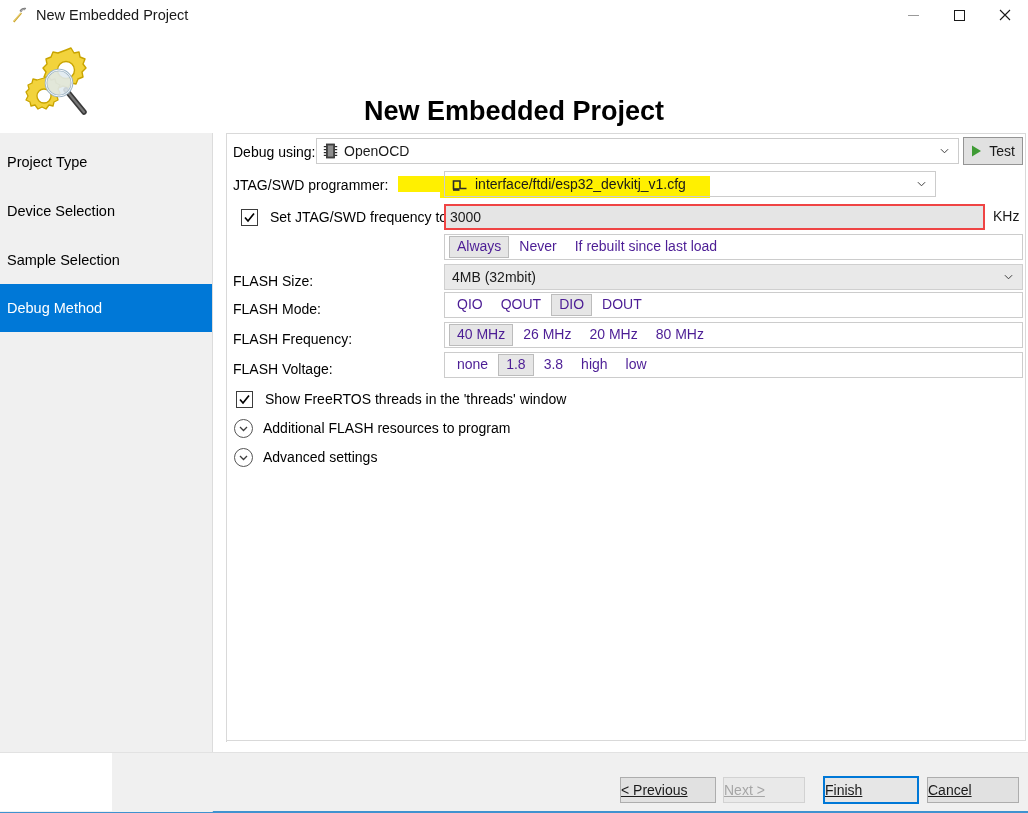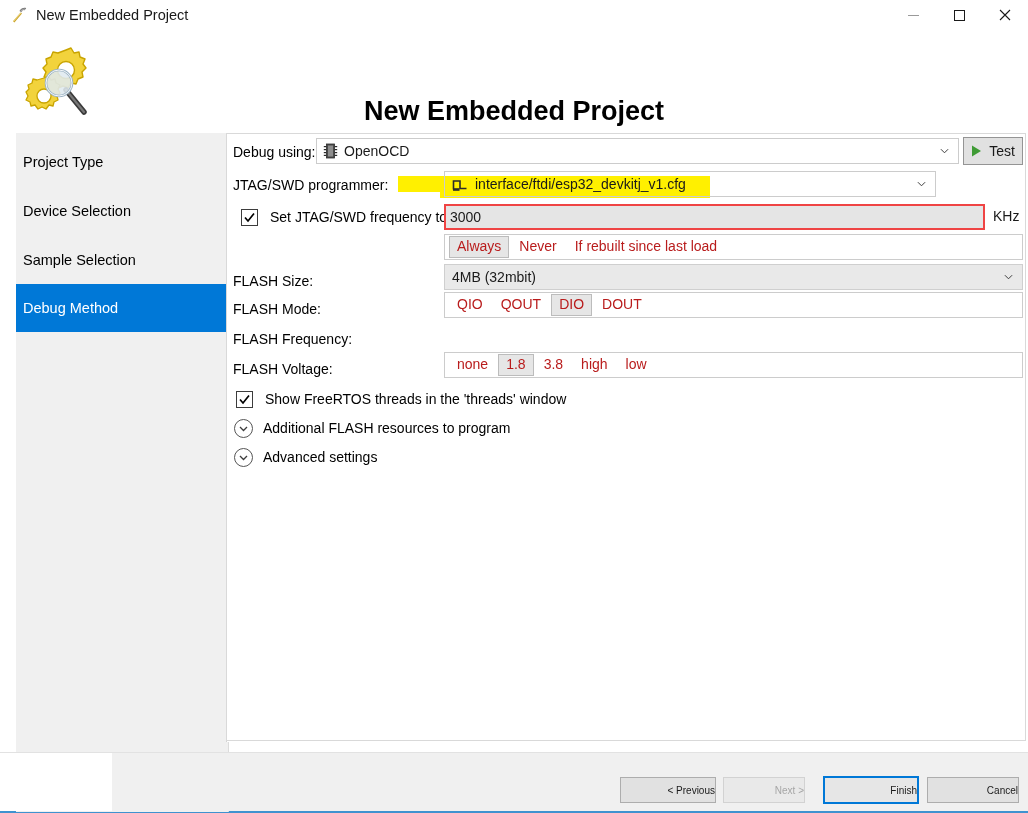--- a/index.html
+++ b/index.html
@@ -58,21 +58,21 @@
     position: absolute; left: 0; top: 66px;
     width: 1028px;
     text-align: center;
     font-size: 27px; font-weight: bold;
     color: #000000;
     letter-spacing: 0px;
   }
 
   
   .sidebar {
-    position: absolute; left: 16px; top: 133px;
+    position: absolute; left: 0; top: 133px;
     width: 213px; height: 679px;
     background: #f0f0f0;
     border-right: 1px solid #dcdcdc;
     box-sizing: border-box;
   }
   .side-item {
     height: 48px;
     display: flex; align-items: center;
     padding-left: 7px;
     font-size: 14.5px;
@@ -129,21 +129,21 @@
   .chev {
     position: absolute; right: 9px; top: 50%;
     transform: translateY(-50%);
     width: 9px; height: 9px;
   }
   .seg-item {
     font-size: 14px;
     padding: 2px 7px 3px 7px;
     margin: 16px 1px;
     border: 1px solid transparent;
-    color: #b91c1c;
+    color: #4c1d95;
     cursor: default;
     line-height: 15px;
   }
   .seg-item.on {
     background: #e6e6e6;
     border: 1px solid #bcbcbc;
   }
 
   .txtinput {
     box-sizing: border-box;
@@ -210,23 +210,24 @@
   .footer .leftpad {
     position: absolute; left: 0; top: 0;
     width: 112px; height: 58px; background: #ffffff;
   }
   .fbtn {
     position: absolute; top: 777px;
     height: 26px;
     box-sizing: border-box;
     border: 1px solid #adadad;
     background: #e1e1e1;
-    display: flex; align-items: center; justify-content: flex-end;
-    font-size: 10px; color: #1a1a1a;
+    display: flex; align-items: center; justify-content: flex-start;
+    font-size: 14px; color: #1a1a1a;
     cursor: default;
+    text-decoration: underline;
   }
   .fbtn.disabled { color: #a6a6a6; background: #e9e9e9; border-color: #d2d2d2; }
   .fbtn.default { border: 2px solid #0078d7; background: #e6e6e6; }
 </style>
 </head>
 <body>
 
 <div id="app">
 
   <div class="titlebar">
@@ -378,20 +379,26 @@
   <div class="field seg" style="position:absolute; left:444px; top:292px; width:579px;">
     <span class="seg-item">QIO</span>
     <span class="seg-item">QOUT</span>
     <span class="seg-item on">DIO</span>
     <span class="seg-item">DOUT</span>
   </div>
 
   <div class="row" style="left:233px; top:326px;">
     <span class="row-label">FLASH Frequency:</span>
   </div>
+  <div class="field seg" style="position:absolute; left:444px; top:322px; width:579px;">
+    <span class="seg-item on">40 MHz</span>
+    <span class="seg-item">26 MHz</span>
+    <span class="seg-item">20 MHz</span>
+    <span class="seg-item">80 MHz</span>
+  </div>
 
   <div class="row" style="left:233px; top:356px;">
     <span class="row-label">FLASH Voltage:</span>
   </div>
   <div class="field seg" style="position:absolute; left:444px; top:352px; width:579px;">
     <span class="seg-item">none</span>
     <span class="seg-item on">1.8</span>
     <span class="seg-item">3.8</span>
     <span class="seg-item">high</span>
     <span class="seg-item">low</span>

